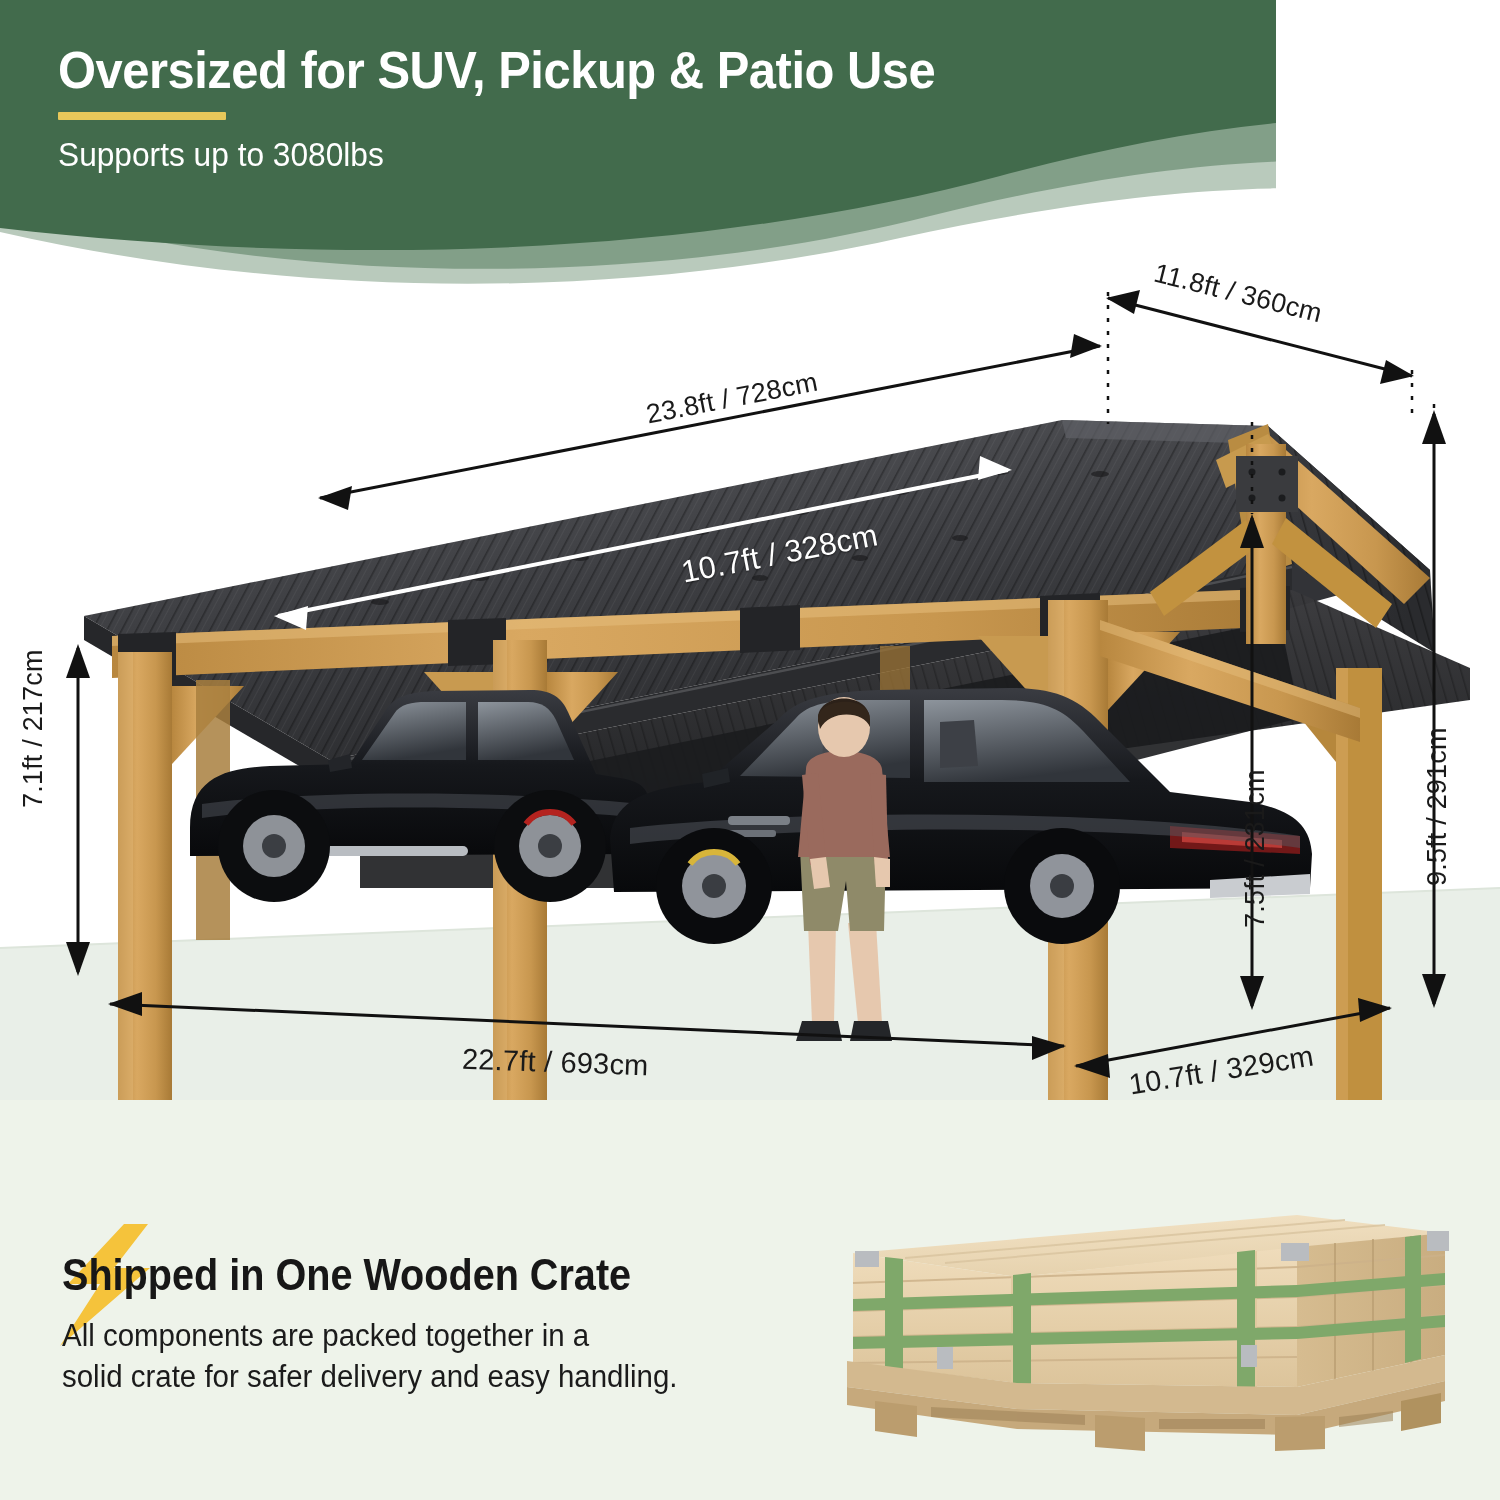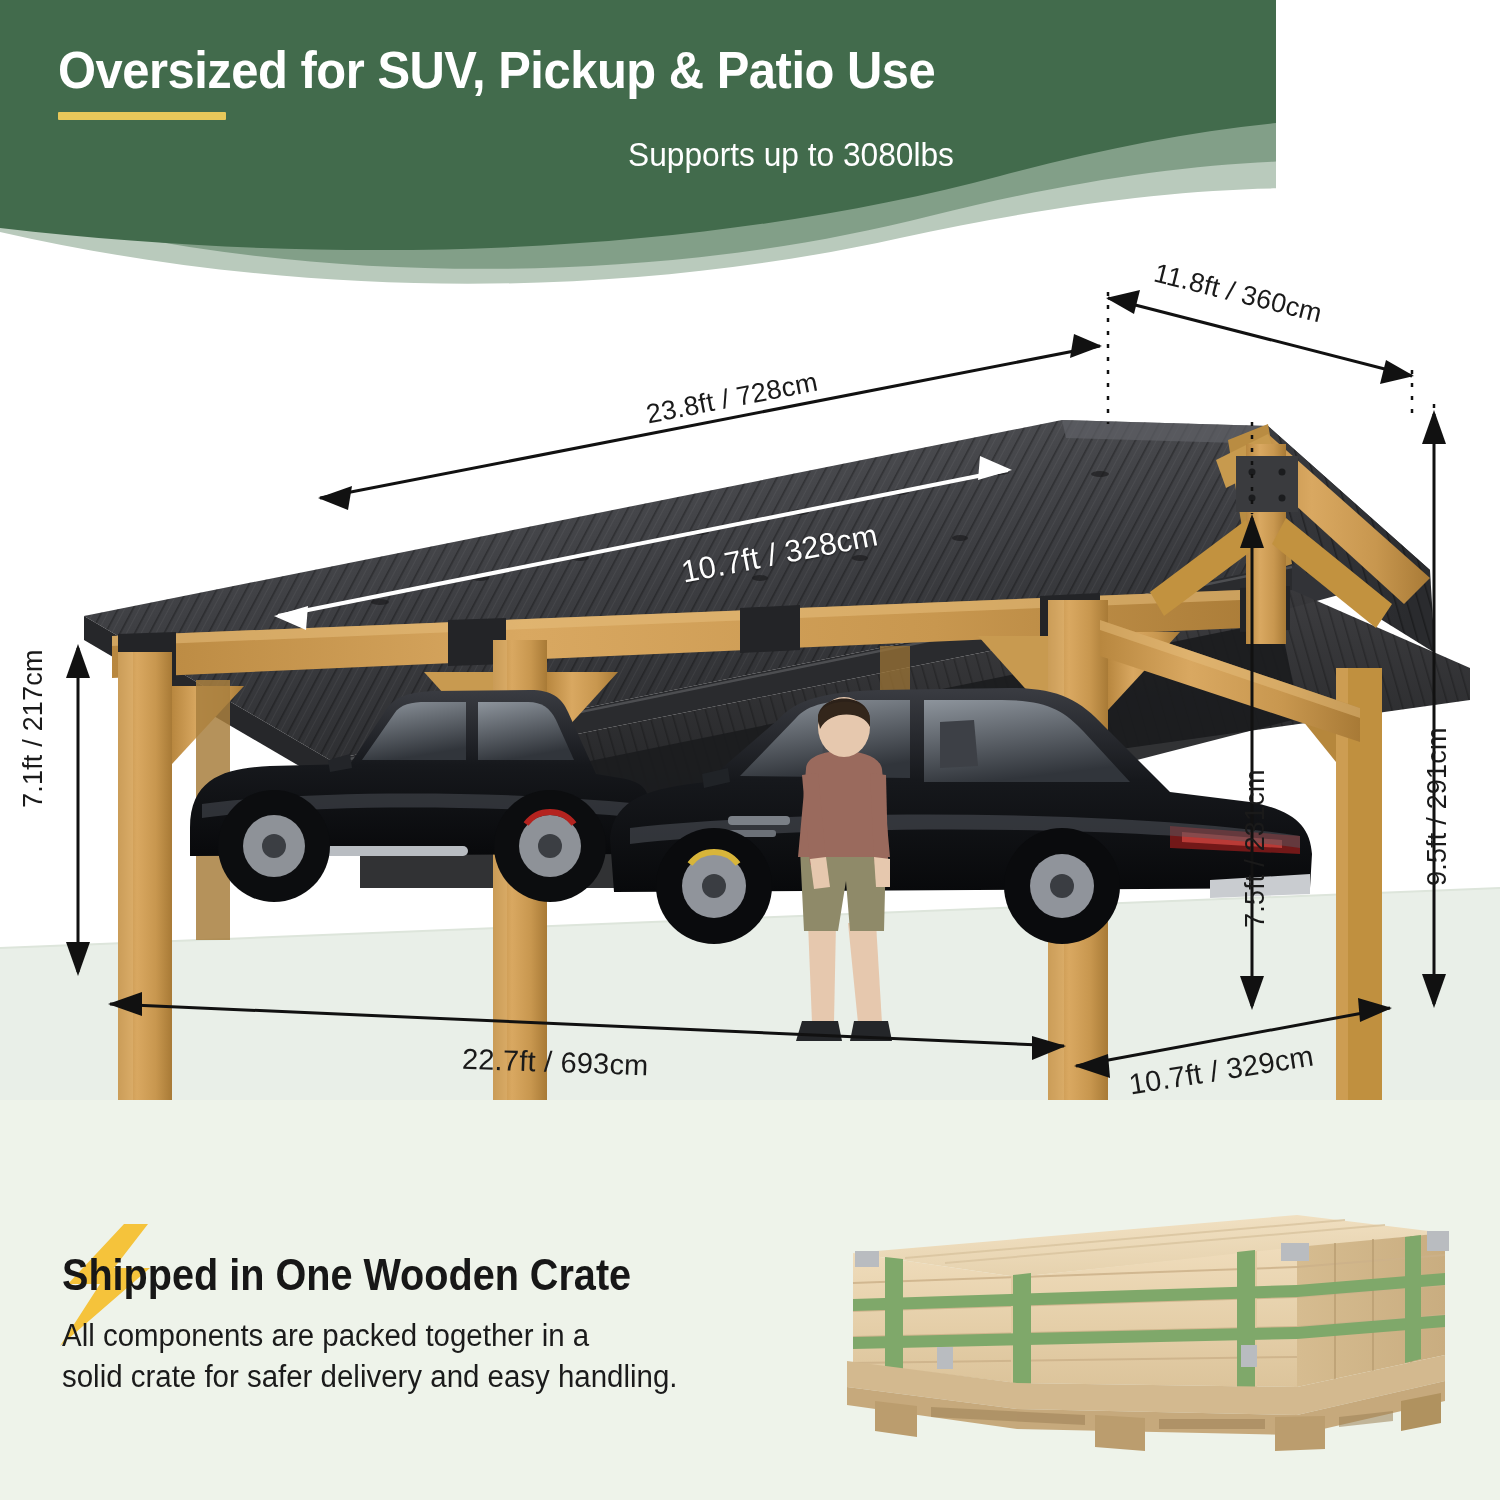--- a/index.html
+++ b/index.html
@@ -6,21 +6,21 @@
   html,body { width:1500px; height:1500px; }
   body {
     font-family: "Liberation Sans", sans-serif;
     background:#ffffff;
     position:relative;
     overflow:hidden;
   }
   .stage { position:absolute; inset:0; width:1500px; height:1500px; }
 
   
-  .header-wrap { position:absolute; left:0; top:0; width:1276px; height:300px; overflow:hidden;text-align:right; }
+  .header-wrap { position:absolute; left:0; top:0; width:1276px; height:300px; overflow:hidden; }
   .header-svg { position:absolute; left:0; top:0; }
   .header-text { position:absolute; left:58px; top:42px; z-index:5; }
   .h-title {
     font-size:52px; font-weight:bold; color:#ffffff;
     letter-spacing:-0.5px; line-height:1.08;
     font-family:"Liberation Sans", sans-serif;
     transform:scaleX(0.94); transform-origin:left center;
     white-space:nowrap;
   }
   .h-rule { margin-top:14px; width:168px; height:8px; background:#e8c85a; border-radius:1px; }

